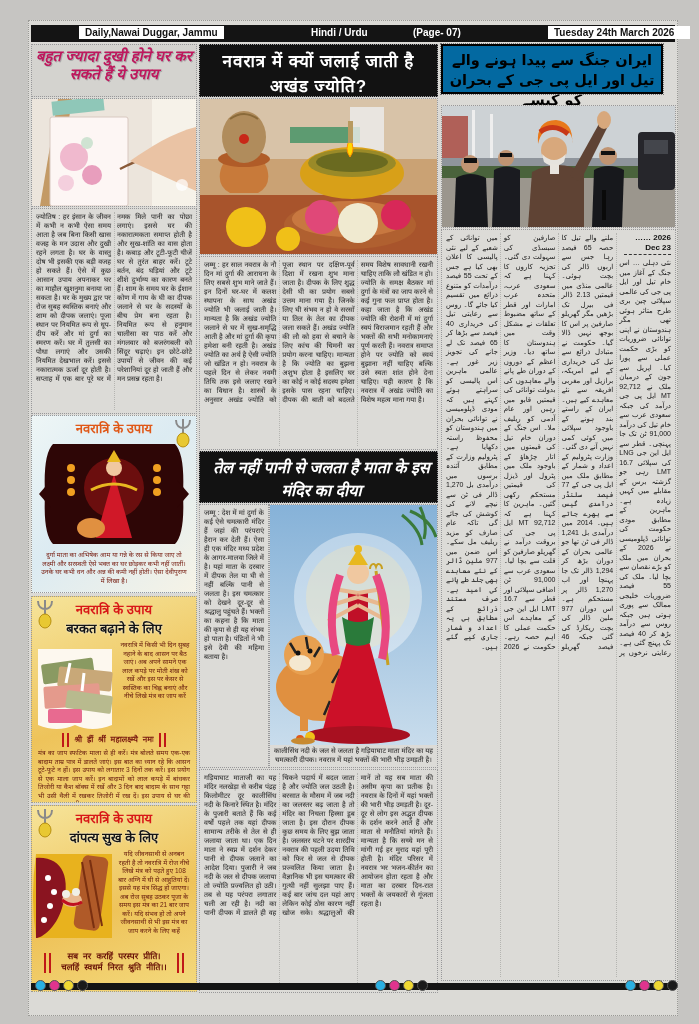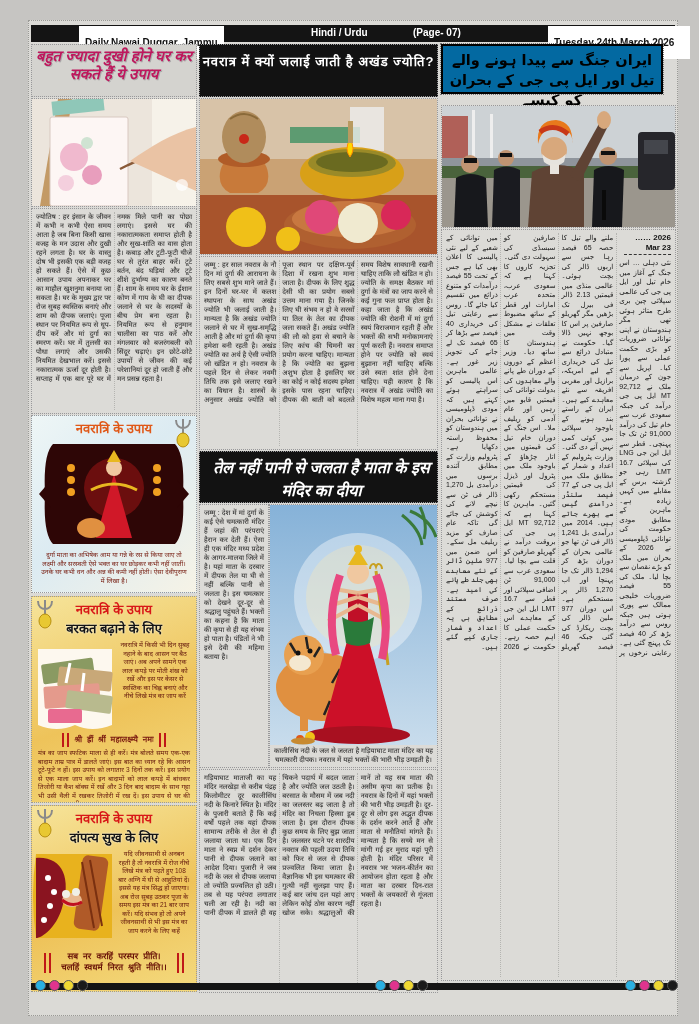--- a/index.html
+++ b/index.html
@@ -1,26 +1,26 @@
 <!DOCTYPE html>
 <html><head>
 <meta charset="utf-8">
 <style>
   html,body{margin:0;padding:0;}
   .stage{position:relative;width:699px;height:1024px;background:#c6c5c2;font-family:"Liberation Sans",sans-serif;overflow:hidden;}
   .page{position:absolute;left:28px;top:20px;width:650px;height:996px;background:#dbdad6;border:1px dotted #9a9a96;box-sizing:border-box;}
   
   .hdrbar{position:absolute;left:2px;top:4px;width:644px;height:17px;background:#141414;}
-  .hdr-box{position:absolute;top:1px;height:13px;background:#fff;color:#111;font-weight:bold;font-size:10px;line-height:13px;padding:10px 6px;white-space:nowrap;}
+  .hdr-box{position:absolute;top:1px;height:13px;background:#fff;color:#111;font-weight:bold;font-size:10px;line-height:13px;padding:0 6px;white-space:nowrap;}
   .hdr-onblack{position:absolute;top:1px;color:#fff;font-weight:bold;font-size:10px;line-height:14px;white-space:nowrap;}
   
   .box{position:absolute;box-sizing:border-box;border:1px dotted #98989a;overflow:hidden;background:#dcdbd7;}
   .hl-left{background:#d4d3cf;color:#be185d;font-weight:bold;font-size:15px;line-height:18px;text-align:center;padding:2px 4px;text-shadow:1px 1px 0 #aaa;font-style:italic;}
   .hl-black{background:#121212;color:#fff;font-weight:bold;text-align:center;padding:4px 2px;}
-  .hl1{font-size:13px;line-height:25px;letter-spacing:1px;}
+  .hl1{font-size:17px;line-height:25px;letter-spacing:1px;}
   .hl2{font-size:16px;line-height:23px;font-style:italic;padding-left:8px;}
   .body-hi{font-size:7px;line-height:9px;color:#1d1d1d;text-align:justify;padding:3px 4px;}
   .cols2{column-count:2;column-gap:6px;column-rule:1px dotted #b5b5b1;}
   .cols3{column-count:3;column-gap:6px;column-rule:1px dotted #b5b5b1;}
   .body-ur{direction:rtl;font-size:7px;line-height:9.5px;color:#161616;text-align:justify;padding:3px 4px;column-count:4;column-gap:6px;column-rule:1px dotted #b5b5b1;}
   .ur-credit{font-weight:bold;font-size:8px;direction:ltr;text-align:right;color:#111;}
   .ur-dash{border-bottom:1.5px dashed #333;margin:2px 0 3px 0;width:90%;}
   .ur-hl{background:#0369a1;border:2px solid #000000;outline:1px dotted #777;color:#000;font-weight:bold;font-size:14.5px;line-height:20px;text-align:center;direction:rtl;padding:4px 6px;font-family:"DejaVu Sans",sans-serif;}
   
   .ad{position:absolute;box-sizing:border-box;border:1px dotted #98989a;overflow:hidden;}
@@ -279,21 +279,21 @@
           <circle cx="112" cy="44" r="13" fill="#d8a87c"></circle>
           <path d="M100,48 q12,12 24,0 l-2,8 q-10,8 -20,0 Z" fill="#e6e3de"></path>
           <path d="M96,38 q4,-18 20,-16 q16,2 14,16 q2,-22 -16,-24 q-20,0 -18,24 Z" fill="#e8791c"></path>
           <path d="M98,26 q14,-10 28,2" stroke="#c83818" stroke-width="5" fill="none"></path>
           <rect x="108" y="58" width="9" height="10" fill="#e8e4de"></rect>
         </g>
       </svg>
     </div>
 
     <div class="box body-ur" style="left:412px;top:208px;width:235px;height:752px;">
-      <div class="ur-credit">…… 2026 Mar 23</div>
+      <div class="ur-credit">…… 2026 Dec 23</div>
       <div class="ur-dash"></div>
       <span>نئی دہلی … اس جنگ کے آغاز میں خام تیل اور ایل پی جی کی عالمی سپلائی چین بری طرح متاثر ہوئی تھی مگر ہندوستان نے اپنی توانائی ضروریات کو بڑی حکمت عملی سے پورا کیا۔ اپریل سے جون کے درمیان ملک نے 92,712 MT ایل پی جی درآمد کی جبکہ سعودی عرب سے خام تیل کی درآمد 91,000 ٹن تک جا پہنچی۔ قطر سے ایل این جی LNG کی سپلائی 16.7 LMT رہی جو گزشتہ برس کے مقابلے میں کہیں زیادہ ہے۔ ماہرین کے مطابق مودی حکومت کی توانائی ڈپلومیسی نے 2026 کے بحران میں ملک کو بڑے نقصان سے بچا لیا۔ ملک کی 55 فیصد ضروریات خلیجی ممالک سے پوری ہوتی ہیں جبکہ روس سے درآمد بڑھ کر 40 فیصد تک پہنچ گئی ہے۔ رعایتی نرخوں پر ملنے والے تیل کا حصہ 65 فیصد رہا جس سے اربوں ڈالر کی بچت ہوئی۔ عالمی منڈی میں قیمتیں 2.13 ڈالر فی بیرل تک بڑھیں مگر گھریلو صارفین پر اس کا بوجھ نہیں ڈالا گیا۔ حکومت نے متبادل ذرائع سے تیل کی خریداری کے لیے امریکہ، برازیل اور مغربی افریقہ سے نئے معاہدے کیے ہیں۔ ایران کے راستے بند ہونے کے باوجود سپلائی میں کوئی کمی نہیں آنے دی گئی۔ وزارت پٹرولیم کے اعداد و شمار کے مطابق ملک میں ایل پی جی کے 77 فیصد سلنڈر درآمدی گیس سے بھرے جاتے ہیں۔ 2014 میں درآمدی بل 1,241 ڈالر فی ٹن تھا جو عالمی بحران کے دوران بڑھ کر 1,294 ڈالر تک جا پہنچا اور اب 1,270 ڈالر پر مستحکم ہے۔ اس دوران 977 ملین ڈالر کی بچت ریکارڈ کی گئی جبکہ 46 فیصد گھریلو صارفین کو سبسڈی کی سہولت دی گئی۔ تجزیہ کاروں کا کہنا ہے کہ سعودی عرب، متحدہ عرب امارات اور قطر کے ساتھ مضبوط تعلقات نے مشکل وقت میں ہندوستان کا ساتھ دیا۔ وزیر اعظم کے دوروں کے دوران طے پانے والے معاہدوں کی بدولت توانائی کی قیمتیں قابو میں رہیں اور عام آدمی کو ریلیف ملا۔ اس جنگ کے دوران خام تیل کی قیمتوں میں اتار چڑھاؤ کے باوجود ملک میں پٹرول اور ڈیزل کی قیمتیں مستحکم رکھی گئیں۔ ماہرین کا کہنا ہے کہ 92,712 MT ایل پی جی کی بروقت درآمد نے گھریلو صارفین کو قلت سے بچا لیا۔ سعودی عرب سے 91,000 ٹن اضافی سپلائی اور قطر سے 16.7 LMT ایل این جی کے معاہدے اس حکمت عملی کا اہم حصہ رہے۔ حکومت نے 2026 میں توانائی کے شعبے کے لیے نئی پالیسی کا اعلان بھی کیا ہے جس کے تحت 55 فیصد درآمدات کو متنوع ذرائع میں تقسیم کیا جائے گا۔ روس سے رعایتی تیل کی خریداری 40 فیصد سے بڑھا کر 65 فیصد تک لے جانے کی تجویز زیر غور ہے۔ عالمی ماہرین اس پالیسی کو سراہتے ہوئے کہتے ہیں کہ مودی ڈپلومیسی نے توانائی بحران میں ہندوستان کو محفوظ راستہ دکھایا ہے۔ پٹرولیم وزارت کے مطابق آئندہ برسوں میں درآمدی بل 1,270 ڈالر فی ٹن سے نیچے لانے کی کوشش کی جائے گی تاکہ عام صارف کو مزید ریلیف مل سکے۔ اس ضمن میں 977 ملین ڈالر کے نئے معاہدے بھی جلد طے پانے کی امید ہے۔ صرف مستند ذرائع کے مطابق ہی یہ اعداد و شمار جاری کیے گئے ہیں۔</span>
     </div>
 
     <div class="regbar"></div>
     <div class="regdots" style="left:6px;">
       <div class="dot" style="background: rgb(42, 176, 226);"></div>
         <div class="dot" style="background: rgb(224, 52, 142);"></div>
         <div class="dot" style="background: rgb(240, 216, 50);"></div>
         <div class="dot" style="background: rgb(26, 26, 26);"></div>

